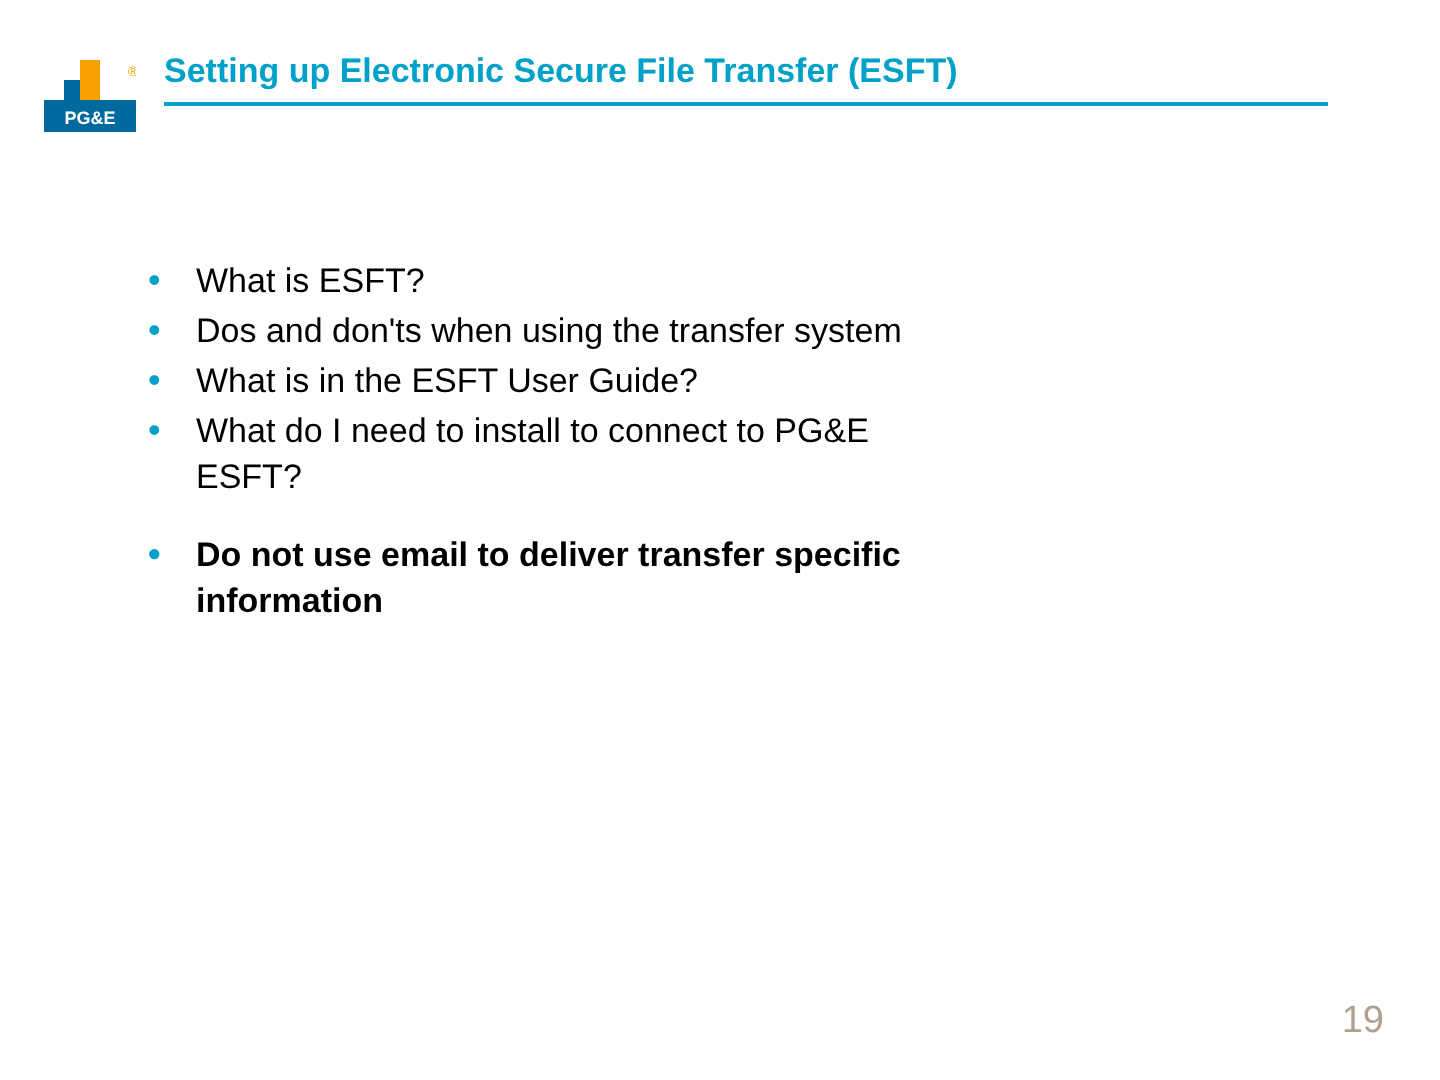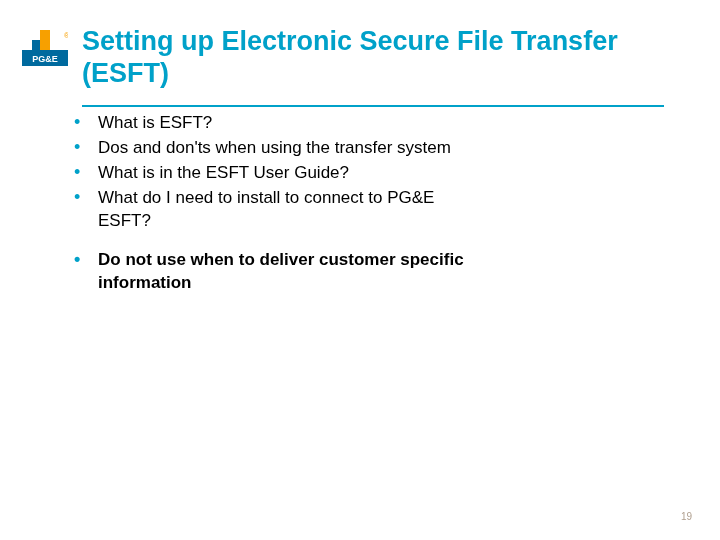--- a/index.html
+++ b/index.html
@@ -18,29 +18,29 @@
     left: 22px;
     width: 46px;
     height: 36px;
   }
   .title {
     position: absolute;
     top: 26px;
     left: 82px;
     right: 56px;
     color: #00a1c9;
-    font-size: 27px;
+    font-size: 17px;
     font-weight: bold;
     line-height: 1.18;
     border-bottom: 2px solid #00a1c9;
-    padding-bottom: 15px;
+    padding-bottom: 5px;
   }
   .content {
     position: absolute;
-    top: 112px;
+    top: 130px;
     left: 60px;
     width: 430px;
     color: #000;
     font-size: 17px;
     line-height: 1.35;
   }
   .content ul {
     list-style: none;
     padding: 0;
     margin: 0;
@@ -63,21 +63,21 @@
     height: 14px;
   }
   .content li.bold {
     font-weight: bold;
   }
   .pagenum {
     position: absolute;
     bottom: 18px;
     right: 28px;
     color: #b0a090;
-    font-size: 10px;
+    font-size: 19px;
   }
 </style>
 </head>
 <body>
 
 <div class="logo">
   <svg viewBox="0 0 46 36" width="46" height="36">
     <rect x="0" y="20" width="46" height="16" fill="#006a9e"></rect>
     <rect x="18" y="0" width="10" height="20" fill="#f7a000"></rect>
     <rect x="10" y="10" width="8" height="10" fill="#006a9e"></rect>
@@ -90,17 +90,17 @@
 
 <div class="content">
   <ul>
     <li>What is ESFT?</li>
     <li>Dos and don'ts when using the transfer system</li>
     <li>What is in the ESFT User Guide?</li>
     <li>What do I need to install to connect to PG&amp;E ESFT?</li>
   </ul>
   <div class="gap"></div>
   <ul>
-    <li class="bold">Do not use when to deliver customer specific information</li>
+    <li class="bold">Do not use email to deliver transfer specific information</li>
   </ul>
 </div>
 
 <div class="pagenum">19</div>
 
 </body></html>

